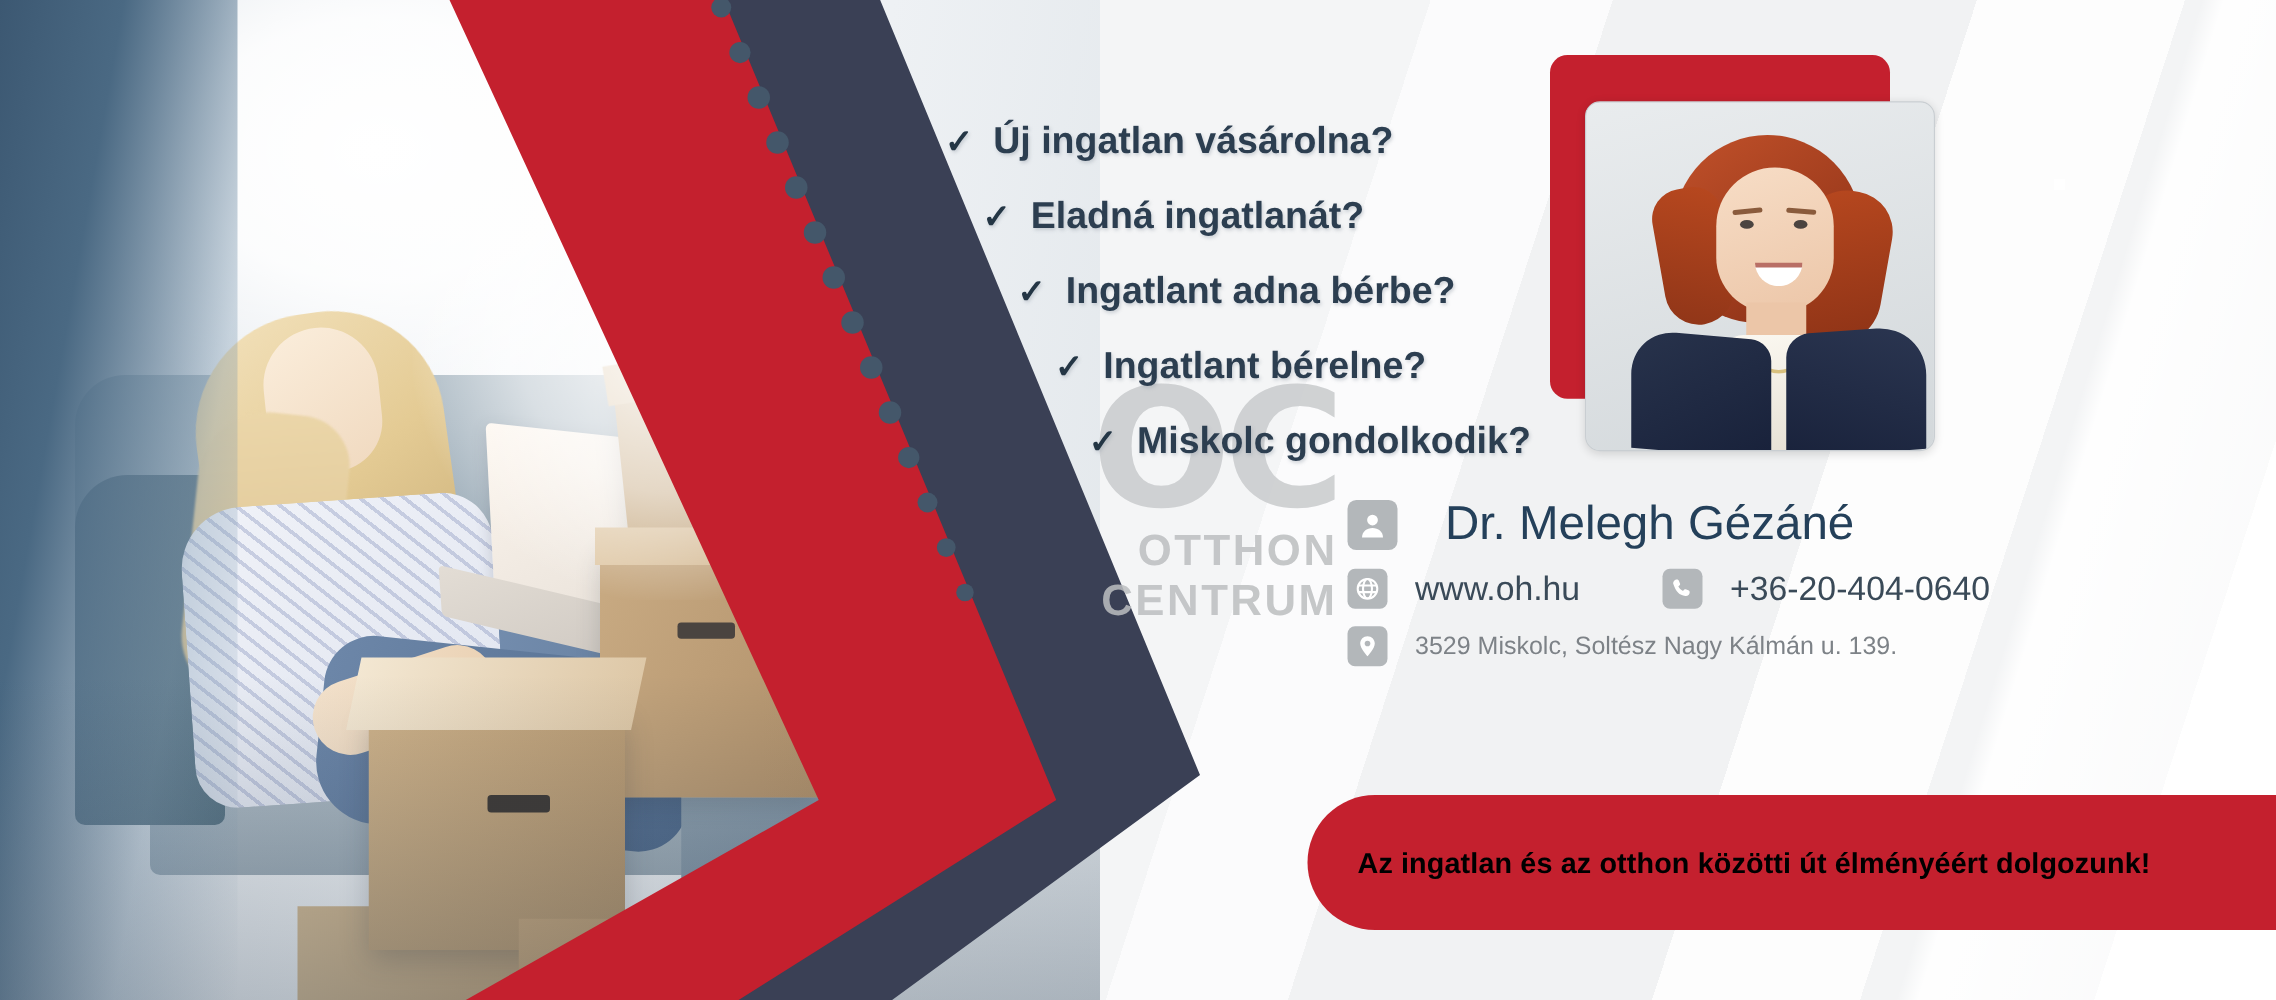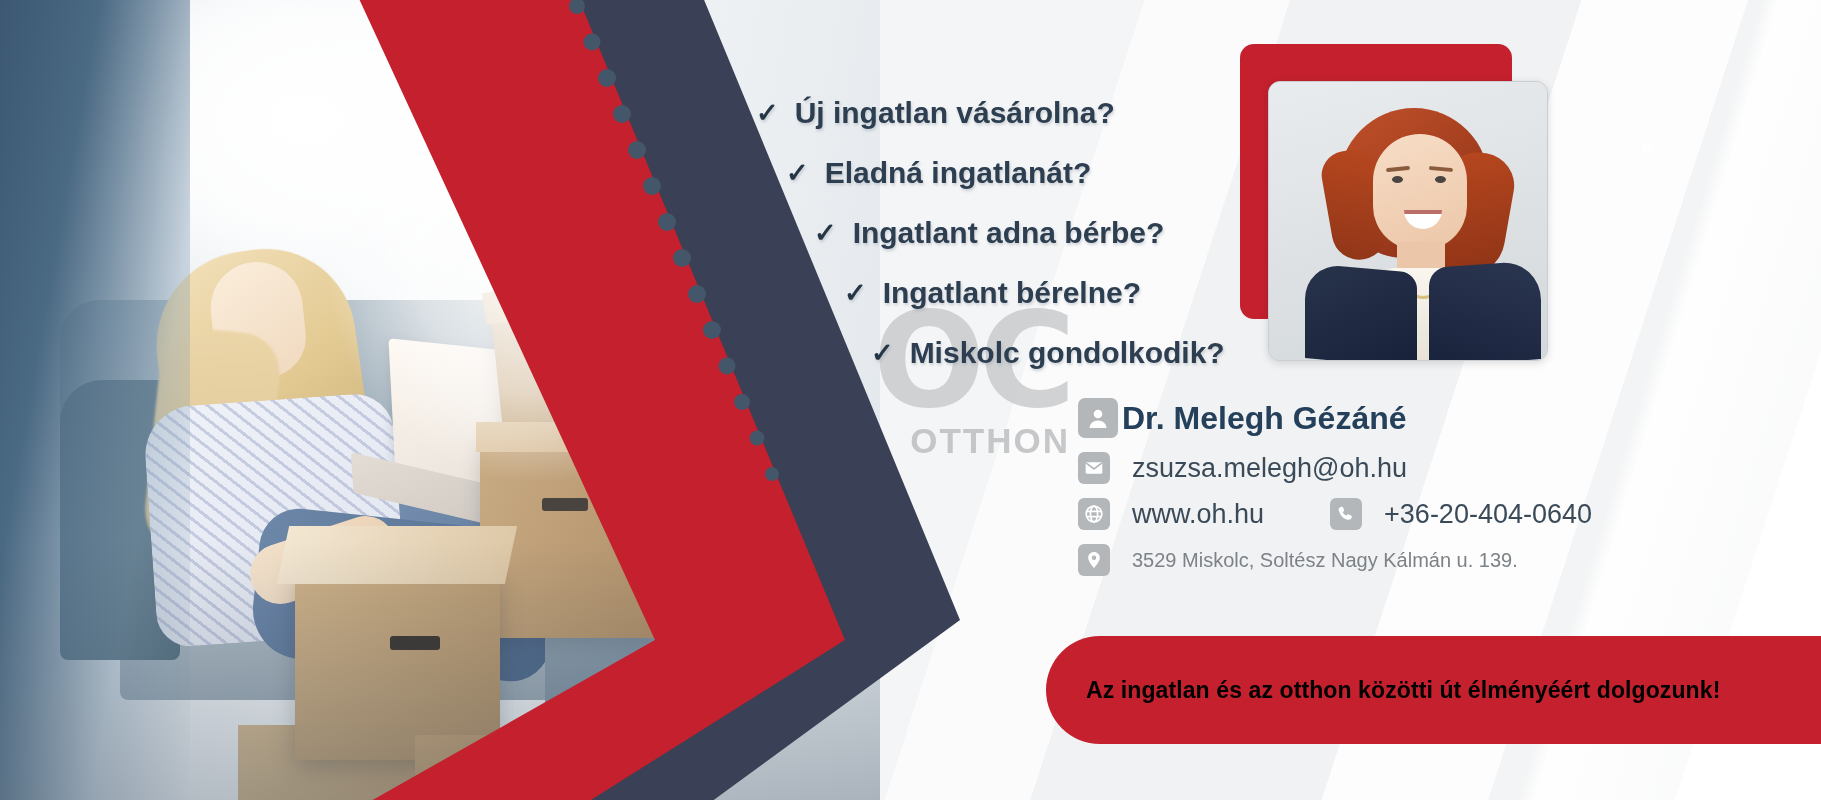--- a/index.html
+++ b/index.html
@@ -277,21 +277,21 @@
 
   
   .contact{position:absolute;left:1078px;top:398px;width:700px;}
   .c-row{display:flex;align-items:center;margin-bottom:14px;}
   .ico{
     width:40px;height:40px;border-radius:7px;background:#b3b7ba;
     display:flex;align-items:center;justify-content:center;flex:0 0 auto;
   }
   .ico.small{width:32px;height:32px;border-radius:6px;}
   .c-name{
-    margin-left:4px;font-size:32px;font-weight:700;color:#24405a;white-space:nowrap;
+    margin-left:38px;font-size:38px;font-weight:400;color:#24405a;white-space:nowrap;
   }
   .c-text{
     margin-left:22px;font-size:27px;color:#3a4a58;white-space:nowrap;
   }
   .c-text.gray{color:#7d8287;font-size:20px;}
   .c-gap{margin-left:66px;}
 
   
   .slogan{
     position:absolute;left:1046px;top:636px;width:775px;height:108px;
@@ -372,20 +372,21 @@
       <circle cx="727" cy="366" r="8.5"></circle>
       <circle cx="742" cy="402" r="8"></circle>
       <circle cx="757" cy="438" r="7.5"></circle>
       <circle cx="772" cy="474" r="7"></circle>
     </g>
   </svg>
 
   <div class="watermark">
     <div class="wm-mark">OC</div>
     <div class="wm-l1">OTTHON</div>
+    <div class="wm-l2">CENTRUM</div>
   </div>
 
 
   <div class="checklist">
     <div class="check-row r0">
       <span class="tick">✓</span>
       <span>Új ingatlan vásárolna?</span>
     </div>
     <div class="check-row r1">
       <span class="tick">✓</span>
@@ -431,29 +432,20 @@
     <div class="c-row">
       <span class="ico">
         <svg width="24" height="24" viewBox="0 0 24 24">
             <circle cx="12" cy="8" r="4.3" fill="#fff"></circle>
             <path d="M3.6 22c0-4.7 3.8-7.6 8.4-7.6s8.4 2.9 8.4 7.6z" fill="#fff"></path>
           </svg>
       </span>
       <span class="c-name">Dr. Melegh Gézáné</span>
     </div>
 
-    <div class="c-row">
-      <span class="ico small">
-        <svg width="20" height="20" viewBox="0 0 24 24">
-            <rect x="2" y="5" width="20" height="14" rx="2" fill="#fff"></rect>
-            <path d="M2.8 6.2 12 13.2 21.2 6.2" stroke="#b3b7ba" stroke-width="2.1" fill="none"></path>
-          </svg>
-      </span>
-      <span class="c-text">zsuzsa.melegh@oh.hu</span>
-    </div>
 
     <div class="c-row">
       <span class="ico small">
         <svg width="20" height="20" viewBox="0 0 24 24">
           <circle cx="12" cy="12" r="9.4" fill="none" stroke="#fff" stroke-width="2"></circle>
           <ellipse cx="12" cy="12" rx="4.3" ry="9.4" fill="none" stroke="#fff" stroke-width="2"></ellipse>
           <path d="M2.8 8.8h18.4M2.8 15.2h18.4" stroke="#fff" stroke-width="2"></path>
         </svg>
       </span>
       <span class="c-text">www.oh.hu</span>

